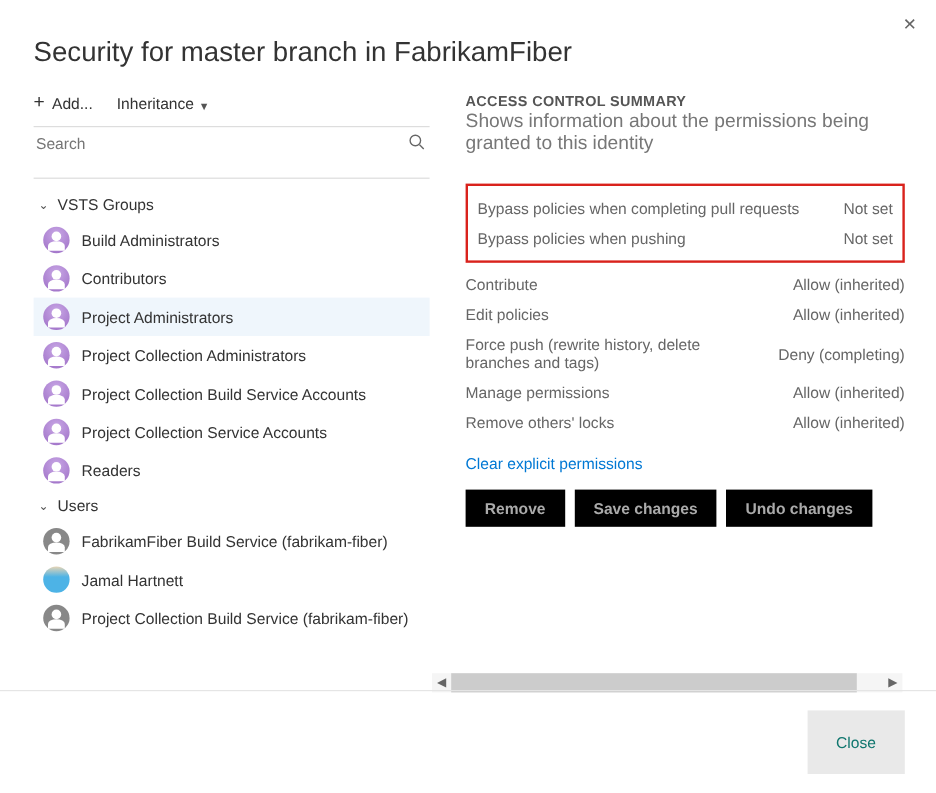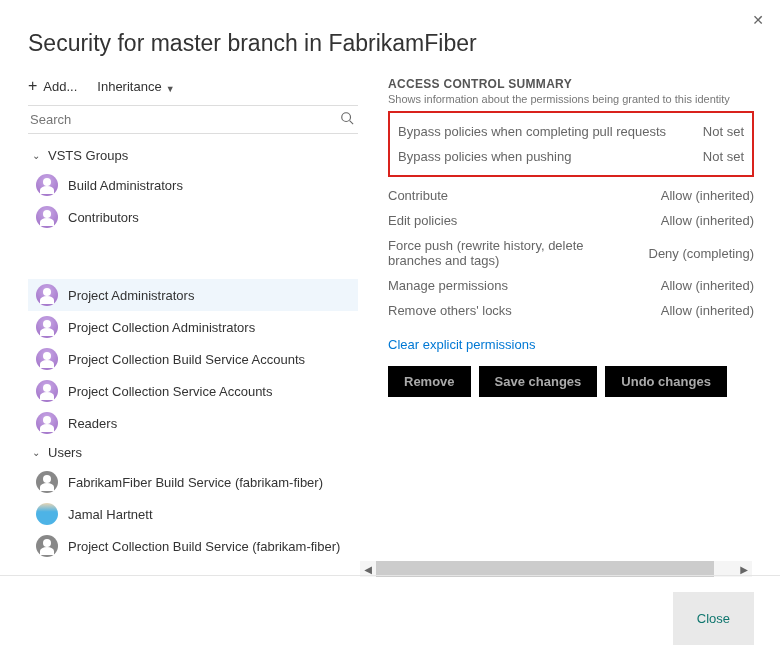--- a/index.html
+++ b/index.html
@@ -62,21 +62,21 @@
     cursor: pointer;
     font-size: 13px;
     color: #333;
   }
   .chevron { font-size: 9px; color: #555; }
   .search-row {
     border-top: 1px solid #ddd;
     border-bottom: 1px solid #ddd;
     display: flex;
     align-items: center;
-    padding: 5px 4px 5px 2px;
+    padding: 5px 4px 20px 2px;
     margin-bottom: 8px;
   }
   .search-row input {
     flex: 1;
     border: none;
     outline: none;
     font-size: 13px;
     color: #333;
   }
   .search-row .mag {
@@ -100,21 +100,20 @@
     display: flex;
     align-items: center;
     gap: 10px;
     padding: 5px 4px 5px 8px;
     cursor: pointer;
     font-size: 13px;
     color: #333;
   }
   .list-item.selected {
     background: #eff6fc;
-    margin-top: 46px;
   }
   .avatar {
     width: 22px;
     height: 22px;
     border-radius: 50%;
     display: flex;
     align-items: center;
     justify-content: center;
     flex-shrink: 0;
   }
@@ -170,24 +169,24 @@
     padding-left: 30px;
     padding-right: 26px;
   }
   .summary-title {
     font-size: 12px;
     font-weight: 600;
     color: #555;
     letter-spacing: 0.3px;
   }
   .summary-sub {
-    font-size: 11px;
+    font-size: 16px;
     color: #777;
     margin-top: 2px;
-    margin-bottom: 6px;
+    margin-bottom: 24px;
   }
   .perm-box {
     border: 2px solid #d9221c;
     padding: 6px 8px 6px 8px;
     margin-bottom: 6px;
   }
   .perm-row {
     display: flex;
     justify-content: space-between;
     align-items: center;

